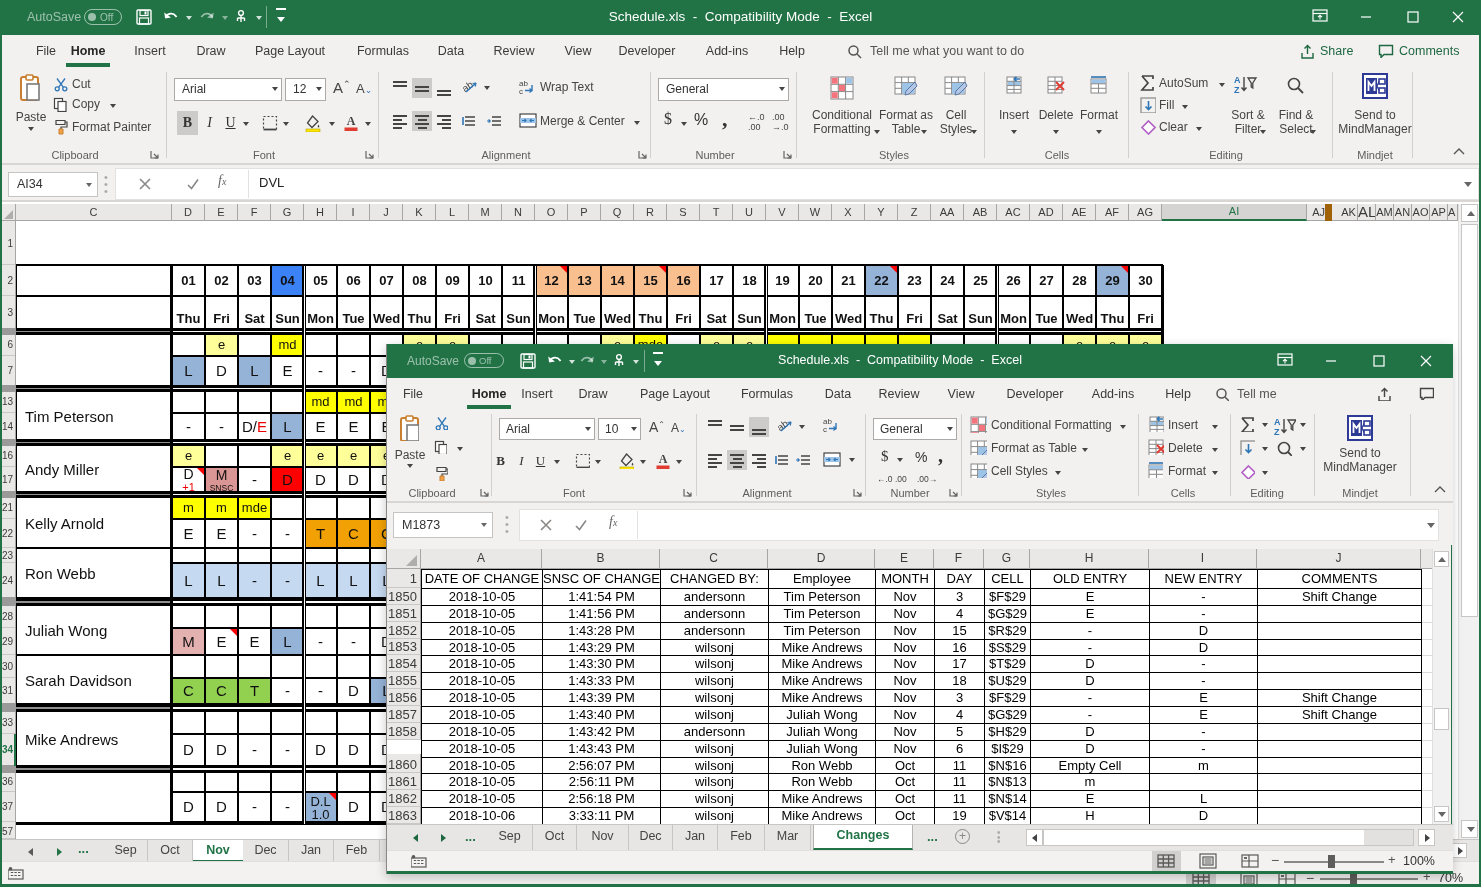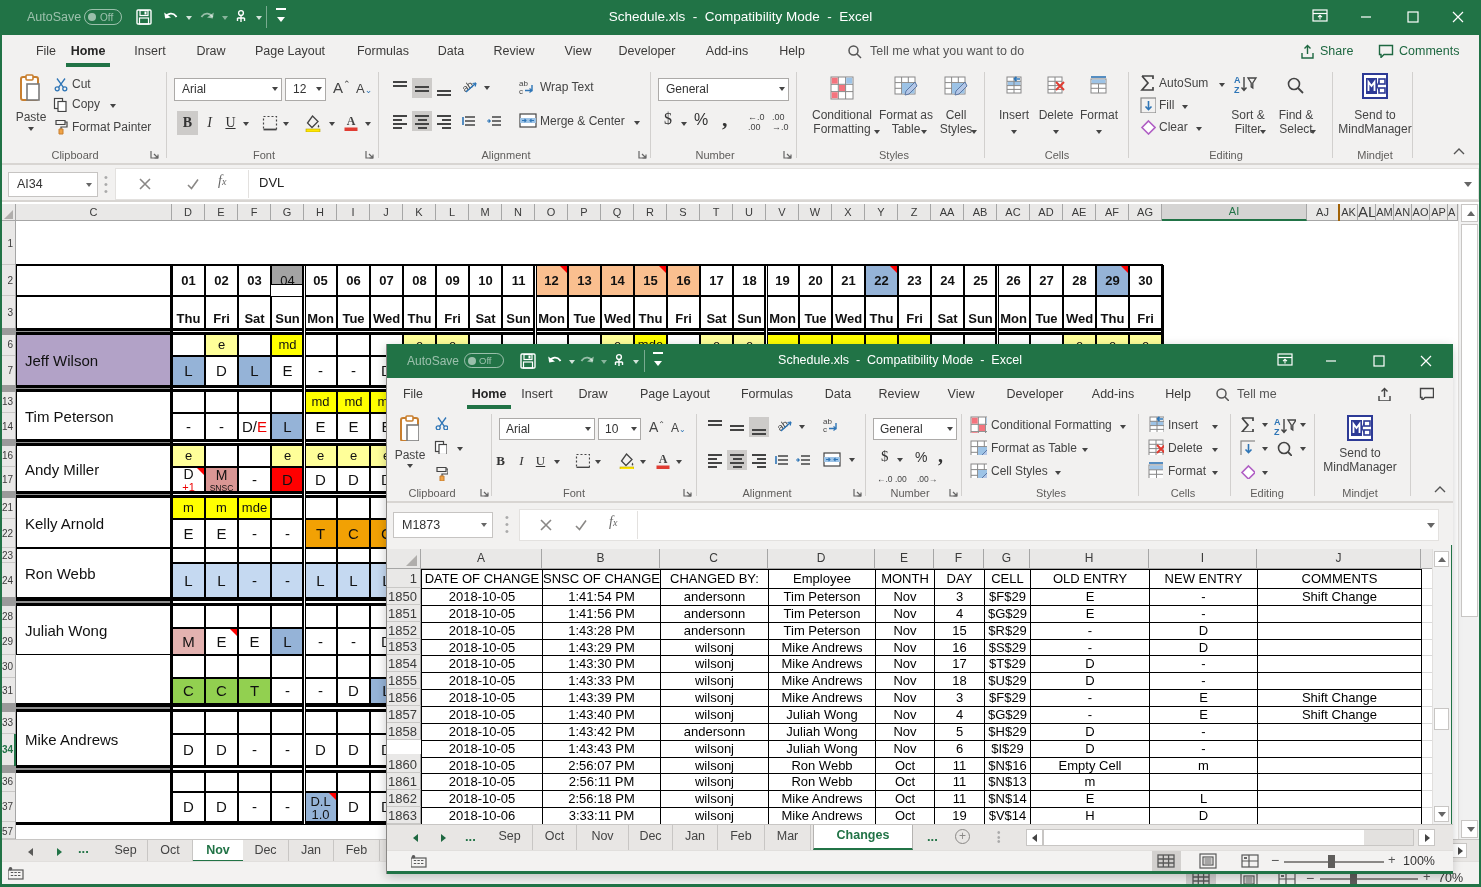--- a/index.html
+++ b/index.html
@@ -375,39 +375,39 @@
 <div class="a" style="left:865px;top:0;width:33px;height:17px;border-right:1px solid #a6a6a6;text-align:center;font-size:11px;color:#3b3b3b;line-height:16px">Y</div>
 <div class="a" style="left:898px;top:0;width:33px;height:17px;border-right:1px solid #a6a6a6;text-align:center;font-size:11px;color:#3b3b3b;line-height:16px">Z</div>
 <div class="a" style="left:931px;top:0;width:33px;height:17px;border-right:1px solid #a6a6a6;text-align:center;font-size:11px;color:#3b3b3b;line-height:16px">AA</div>
 <div class="a" style="left:964px;top:0;width:33px;height:17px;border-right:1px solid #a6a6a6;text-align:center;font-size:11px;color:#3b3b3b;line-height:16px">AB</div>
 <div class="a" style="left:997px;top:0;width:33px;height:17px;border-right:1px solid #a6a6a6;text-align:center;font-size:11px;color:#3b3b3b;line-height:16px">AC</div>
 <div class="a" style="left:1030px;top:0;width:33px;height:17px;border-right:1px solid #a6a6a6;text-align:center;font-size:11px;color:#3b3b3b;line-height:16px">AD</div>
 <div class="a" style="left:1063px;top:0;width:33px;height:17px;border-right:1px solid #a6a6a6;text-align:center;font-size:11px;color:#3b3b3b;line-height:16px">AE</div>
 <div class="a" style="left:1096px;top:0;width:33px;height:17px;border-right:1px solid #a6a6a6;text-align:center;font-size:11px;color:#3b3b3b;line-height:16px">AF</div>
 <div class="a" style="left:1129px;top:0;width:33px;height:17px;border-right:1px solid #a6a6a6;text-align:center;font-size:11px;color:#3b3b3b;line-height:16px">AG</div>
 <div class="a" style="left:1162px;top:0;width:145px;height:17px;background:#d5d4d3;border-right:1px solid #a6a6a6;border-bottom:2px solid #217346;text-align:center;font-size:11px;color:#217346;line-height:15px">AI</div>
-<div class="a" style="left:1307px;top:0;width:33px;height:17px;border-right:2px solid #a16207;text-align:center;font-size:11px;color:#3b3b3b;line-height:16px">AJ</div>
+<div class="a" style="left:1307px;top:0;width:25px;height:17px;border-right:7px solid #a16207;text-align:right;font-size:11px;color:#3b3b3b;line-height:16px">AJ</div>
 <div class="a" style="left:1340px;top:0;width:18px;height:17px;border-right:1px solid #a6a6a6;text-align:center;font-size:11px;color:#3b3b3b;line-height:16px;overflow:hidden">AK</div>
 <div class="a" style="left:1358px;top:0;width:18px;height:17px;border-right:1px solid #a6a6a6;text-align:center;font-size:15px;color:#3b3b3b;line-height:16px;overflow:hidden">AL</div>
 <div class="a" style="left:1376px;top:0;width:18px;height:17px;border-right:1px solid #a6a6a6;text-align:center;font-size:11px;color:#3b3b3b;line-height:16px;overflow:hidden">AM</div>
 <div class="a" style="left:1394px;top:0;width:18px;height:17px;border-right:1px solid #a6a6a6;text-align:center;font-size:11px;color:#3b3b3b;line-height:16px;overflow:hidden">AN</div>
 <div class="a" style="left:1412px;top:0;width:18px;height:17px;border-right:1px solid #a6a6a6;text-align:center;font-size:11px;color:#3b3b3b;line-height:16px;overflow:hidden">AO</div>
 <div class="a" style="left:1430px;top:0;width:18px;height:17px;border-right:1px solid #a6a6a6;text-align:center;font-size:11px;color:#3b3b3b;line-height:16px;overflow:hidden">AP</div>
 <div class="a" style="left:1448px;top:0;width:10px;height:17px;border-right:1px solid #a6a6a6;font-size:11px;color:#3b3b3b;line-height:16px;overflow:hidden">A</div>
 </div>
 <div class="a" style="left:2px;top:221px;width:1456px;height:618px;background:#fff"></div>
 <div class="a" style="left:16px;top:265px;width:156px;height:31px;background:#fff;border:1px solid #000;text-align:center;font-size:15px;color:#111;line-height:29px;overflow:hidden"></div>
 <div class="a" style="left:16px;top:296px;width:156px;height:33px;background:#fff;border:1px solid #000;text-align:center;font-size:15px;color:#111;line-height:31px;overflow:hidden"></div>
 <div class="a" style="left:172px;top:265px;width:33px;height:31px;background:#fff;border:1px solid #000;text-align:center;font-size:13px;color:#111;font-weight:bold;line-height:29px;overflow:hidden">01</div>
 <div class="a" style="left:172px;top:296px;width:33px;height:33px;background:#fff;border:1px solid #000;text-align:center;font-size:13px;color:#111;font-weight:bold;line-height:44px;overflow:hidden">Thu</div>
 <div class="a" style="left:205px;top:265px;width:33px;height:31px;background:#fff;border:1px solid #000;text-align:center;font-size:13px;color:#111;font-weight:bold;line-height:29px;overflow:hidden">02</div>
 <div class="a" style="left:205px;top:296px;width:33px;height:33px;background:#fff;border:1px solid #000;text-align:center;font-size:13px;color:#111;font-weight:bold;line-height:44px;overflow:hidden">Fri</div>
 <div class="a" style="left:238px;top:265px;width:33px;height:31px;background:#fff;border:1px solid #000;text-align:center;font-size:13px;color:#111;font-weight:bold;line-height:29px;overflow:hidden">03</div>
 <div class="a" style="left:238px;top:296px;width:33px;height:33px;background:#fff;border:1px solid #000;text-align:center;font-size:13px;color:#111;font-weight:bold;line-height:44px;overflow:hidden">Sat</div>
-<div class="a" style="left:271px;top:265px;width:33px;height:20px;background:#a3a3a3;border:1px solid #000;text-align:center;font-size:13px;color:#111;font-weight:normal;line-height:29px;overflow:hidden">04</div>
+<div class="a" style="left:271px;top:265px;width:33px;height:31px;background:#3b82f6;border:1px solid #000;text-align:center;font-size:13px;color:#111;font-weight:bold;line-height:29px;overflow:hidden">04</div>
 <div class="a" style="left:271px;top:296px;width:33px;height:33px;background:#fff;border:1px solid #000;text-align:center;font-size:13px;color:#111;font-weight:bold;line-height:44px;overflow:hidden">Sun</div>
 <div class="a" style="left:304px;top:265px;width:33px;height:31px;background:#fff;border:1px solid #000;text-align:center;font-size:13px;color:#111;font-weight:bold;line-height:29px;overflow:hidden">05</div>
 <div class="a" style="left:304px;top:296px;width:33px;height:33px;background:#fff;border:1px solid #000;text-align:center;font-size:13px;color:#111;font-weight:bold;line-height:44px;overflow:hidden">Mon</div>
 <div class="a" style="left:337px;top:265px;width:33px;height:31px;background:#fff;border:1px solid #000;text-align:center;font-size:13px;color:#111;font-weight:bold;line-height:29px;overflow:hidden">06</div>
 <div class="a" style="left:337px;top:296px;width:33px;height:33px;background:#fff;border:1px solid #000;text-align:center;font-size:13px;color:#111;font-weight:bold;line-height:44px;overflow:hidden">Tue</div>
 <div class="a" style="left:370px;top:265px;width:33px;height:31px;background:#fff;border:1px solid #000;text-align:center;font-size:13px;color:#111;font-weight:bold;line-height:29px;overflow:hidden">07</div>
 <div class="a" style="left:370px;top:296px;width:33px;height:33px;background:#fff;border:1px solid #000;text-align:center;font-size:13px;color:#111;font-weight:bold;line-height:44px;overflow:hidden">Wed</div>
 <div class="a" style="left:403px;top:265px;width:33px;height:31px;background:#fff;border:1px solid #000;text-align:center;font-size:13px;color:#111;font-weight:bold;line-height:29px;overflow:hidden">08</div>
 <div class="a" style="left:403px;top:296px;width:33px;height:33px;background:#fff;border:1px solid #000;text-align:center;font-size:13px;color:#111;font-weight:bold;line-height:44px;overflow:hidden">Thu</div>
 <div class="a" style="left:436px;top:265px;width:33px;height:31px;background:#fff;border:1px solid #000;text-align:center;font-size:13px;color:#111;font-weight:bold;line-height:29px;overflow:hidden">09</div>
@@ -447,21 +447,20 @@
 <div class="a" style="left:997px;top:265px;width:33px;height:31px;background:#fff;border:1px solid #000;text-align:center;font-size:13px;color:#111;font-weight:bold;line-height:29px;overflow:hidden">26</div>
 <div class="a" style="left:997px;top:296px;width:33px;height:33px;background:#fff;border:1px solid #000;text-align:center;font-size:13px;color:#111;font-weight:bold;line-height:44px;overflow:hidden">Mon</div>
 <div class="a" style="left:1030px;top:265px;width:33px;height:31px;background:#fff;border:1px solid #000;text-align:center;font-size:13px;color:#111;font-weight:bold;line-height:29px;overflow:hidden">27</div>
 <div class="a" style="left:1030px;top:296px;width:33px;height:33px;background:#fff;border:1px solid #000;text-align:center;font-size:13px;color:#111;font-weight:bold;line-height:44px;overflow:hidden">Tue</div>
 <div class="a" style="left:1063px;top:265px;width:33px;height:31px;background:#fff;border:1px solid #000;text-align:center;font-size:13px;color:#111;font-weight:bold;line-height:29px;overflow:hidden">28</div>
 <div class="a" style="left:1063px;top:296px;width:33px;height:33px;background:#fff;border:1px solid #000;text-align:center;font-size:13px;color:#111;font-weight:bold;line-height:44px;overflow:hidden">Wed</div>
 <div class="a" style="left:1096px;top:265px;width:33px;height:31px;background:#95b3d7;border:1px solid #000;text-align:center;font-size:13px;color:#111;font-weight:bold;line-height:29px;overflow:hidden">29<div class="a" style="right:0;top:0;width:0;height:0;border-left:7px solid transparent;border-top:7px solid #f00"></div></div>
 <div class="a" style="left:1096px;top:296px;width:33px;height:33px;background:#fff;border:1px solid #000;text-align:center;font-size:13px;color:#111;font-weight:bold;line-height:44px;overflow:hidden">Thu</div>
 <div class="a" style="left:1129px;top:265px;width:33px;height:31px;background:#fff;border:1px solid #000;text-align:center;font-size:13px;color:#111;font-weight:bold;line-height:29px;overflow:hidden">30</div>
 <div class="a" style="left:1129px;top:296px;width:33px;height:33px;background:#fff;border:1px solid #000;text-align:center;font-size:13px;color:#111;font-weight:bold;line-height:44px;overflow:hidden">Fri</div>
-<div class="a" style="left:16px;top:334px;width:156px;height:52px;background:#b2a2c7;border:1px solid #000;font-size:15px;color:#111;line-height:52px;padding-left:8px;overflow:hidden">Jeff Wilson</div>
 <div class="a" style="left:172px;top:334px;width:33px;height:22px;background:#fff;border:1px solid #000;text-align:center;font-size:13px;color:#111;line-height:19px;overflow:hidden"></div>
 <div class="a" style="left:172px;top:356px;width:33px;height:30px;background:#95b3d7;border:1px solid #000;text-align:center;font-size:15px;color:#111;line-height:28px;overflow:hidden">L</div>
 <div class="a" style="left:205px;top:334px;width:33px;height:22px;background:#ffff99;border:1px solid #000;text-align:center;font-size:13px;color:#111;line-height:19px;overflow:hidden">e</div>
 <div class="a" style="left:205px;top:356px;width:33px;height:30px;background:#fff;border:1px solid #000;text-align:center;font-size:15px;color:#111;line-height:28px;overflow:hidden">D</div>
 <div class="a" style="left:238px;top:334px;width:33px;height:22px;background:#fff;border:1px solid #000;text-align:center;font-size:13px;color:#111;line-height:19px;overflow:hidden"></div>
 <div class="a" style="left:238px;top:356px;width:33px;height:30px;background:#95b3d7;border:1px solid #000;text-align:center;font-size:15px;color:#111;line-height:28px;overflow:hidden">L</div>
 <div class="a" style="left:271px;top:334px;width:33px;height:22px;background:#ffff00;border:1px solid #000;text-align:center;font-size:13px;color:#111;line-height:19px;overflow:hidden">md</div>
 <div class="a" style="left:271px;top:356px;width:33px;height:30px;background:#fff;border:1px solid #000;text-align:center;font-size:15px;color:#111;line-height:28px;overflow:hidden">E</div>
 <div class="a" style="left:304px;top:334px;width:33px;height:22px;background:#fff;border:1px solid #000;text-align:center;font-size:13px;color:#111;line-height:19px;overflow:hidden"></div>
 <div class="a" style="left:304px;top:356px;width:33px;height:30px;background:#fff;border:1px solid #000;text-align:center;font-size:15px;color:#111;line-height:28px;overflow:hidden">-</div>
@@ -818,20 +817,21 @@
 <div class="a" style="left:997px;top:605px;width:33px;height:23px;background:#fff;border:1px solid #000;text-align:center;font-size:13px;color:#111;line-height:20px;overflow:hidden"></div>
 <div class="a" style="left:997px;top:628px;width:33px;height:27px;background:#fff;border:1px solid #000;text-align:center;font-size:15px;color:#111;line-height:25px;overflow:hidden"></div>
 <div class="a" style="left:1030px;top:605px;width:33px;height:23px;background:#fff;border:1px solid #000;text-align:center;font-size:13px;color:#111;line-height:20px;overflow:hidden"></div>
 <div class="a" style="left:1030px;top:628px;width:33px;height:27px;background:#fff;border:1px solid #000;text-align:center;font-size:15px;color:#111;line-height:25px;overflow:hidden"></div>
 <div class="a" style="left:1063px;top:605px;width:33px;height:23px;background:#fff;border:1px solid #000;text-align:center;font-size:13px;color:#111;line-height:20px;overflow:hidden"></div>
 <div class="a" style="left:1063px;top:628px;width:33px;height:27px;background:#fff;border:1px solid #000;text-align:center;font-size:15px;color:#111;line-height:25px;overflow:hidden"></div>
 <div class="a" style="left:1096px;top:605px;width:33px;height:23px;background:#fff;border:1px solid #000;text-align:center;font-size:13px;color:#111;line-height:20px;overflow:hidden"></div>
 <div class="a" style="left:1096px;top:628px;width:33px;height:27px;background:#fff;border:1px solid #000;text-align:center;font-size:15px;color:#111;line-height:25px;overflow:hidden"></div>
 <div class="a" style="left:1129px;top:605px;width:33px;height:23px;background:#fff;border:1px solid #000;text-align:center;font-size:13px;color:#111;line-height:20px;overflow:hidden"></div>
 <div class="a" style="left:1129px;top:628px;width:33px;height:27px;background:#fff;border:1px solid #000;text-align:center;font-size:15px;color:#111;line-height:25px;overflow:hidden"></div>
+<div class="a" style="left:16px;top:655px;width:156px;height:49px;background:#fff;border:1px solid #000;font-size:15px;color:#111;line-height:49px;padding-left:8px;overflow:hidden">Sarah Davidson</div>
 <div class="a" style="left:172px;top:655px;width:33px;height:23px;background:#fff;border:1px solid #000;text-align:center;font-size:13px;color:#111;line-height:20px;overflow:hidden"></div>
 <div class="a" style="left:172px;top:678px;width:33px;height:26px;background:#92d050;border:1px solid #000;text-align:center;font-size:15px;color:#111;line-height:24px;overflow:hidden">C</div>
 <div class="a" style="left:205px;top:655px;width:33px;height:23px;background:#fff;border:1px solid #000;text-align:center;font-size:13px;color:#111;line-height:20px;overflow:hidden"></div>
 <div class="a" style="left:205px;top:678px;width:33px;height:26px;background:#92d050;border:1px solid #000;text-align:center;font-size:15px;color:#111;line-height:24px;overflow:hidden">C</div>
 <div class="a" style="left:238px;top:655px;width:33px;height:23px;background:#fff;border:1px solid #000;text-align:center;font-size:13px;color:#111;line-height:20px;overflow:hidden"></div>
 <div class="a" style="left:238px;top:678px;width:33px;height:26px;background:#92d050;border:1px solid #000;text-align:center;font-size:15px;color:#111;line-height:24px;overflow:hidden">T</div>
 <div class="a" style="left:271px;top:655px;width:33px;height:23px;background:#fff;border:1px solid #000;text-align:center;font-size:13px;color:#111;line-height:20px;overflow:hidden"></div>
 <div class="a" style="left:271px;top:678px;width:33px;height:26px;background:#fff;border:1px solid #000;text-align:center;font-size:15px;color:#111;line-height:24px;overflow:hidden">-</div>
 <div class="a" style="left:304px;top:655px;width:33px;height:23px;background:#fff;border:1px solid #000;text-align:center;font-size:13px;color:#111;line-height:20px;overflow:hidden"></div>
 <div class="a" style="left:304px;top:678px;width:33px;height:26px;background:#fff;border:1px solid #000;text-align:center;font-size:15px;color:#111;line-height:24px;overflow:hidden">-</div>

